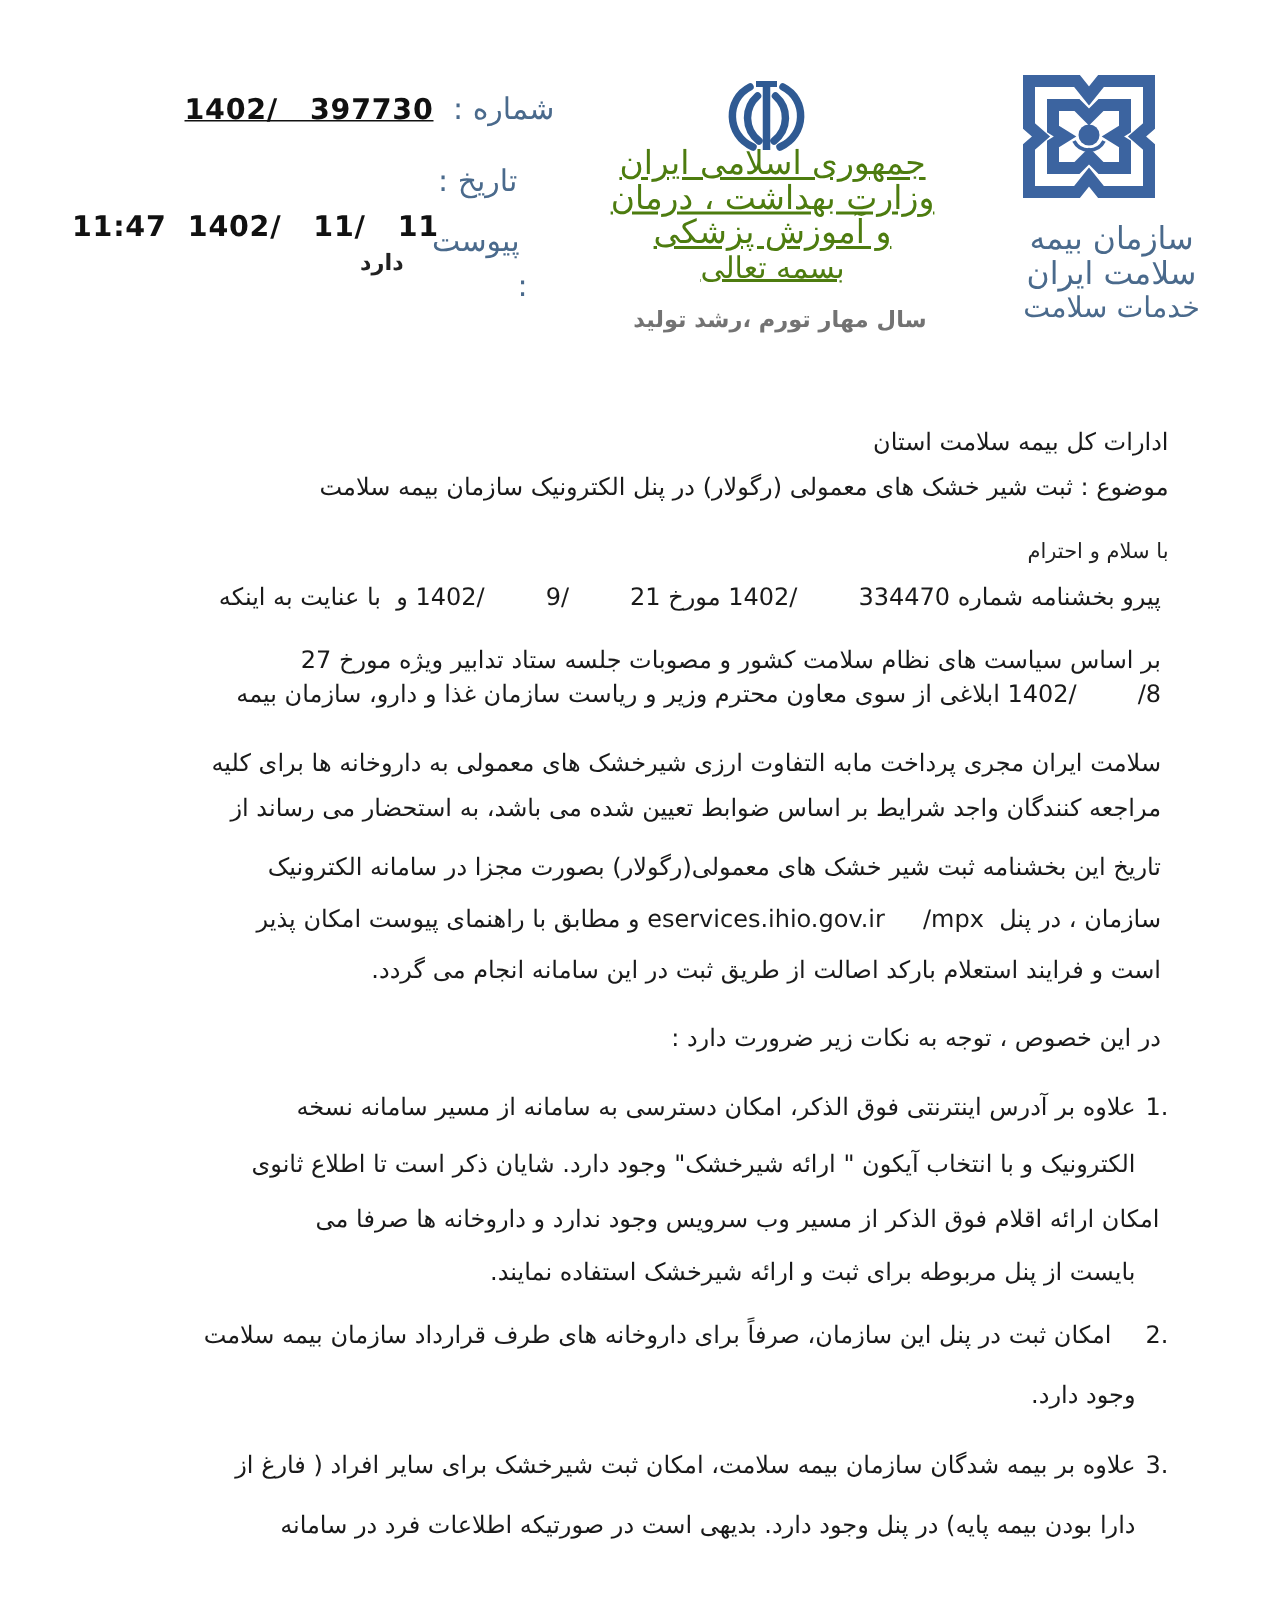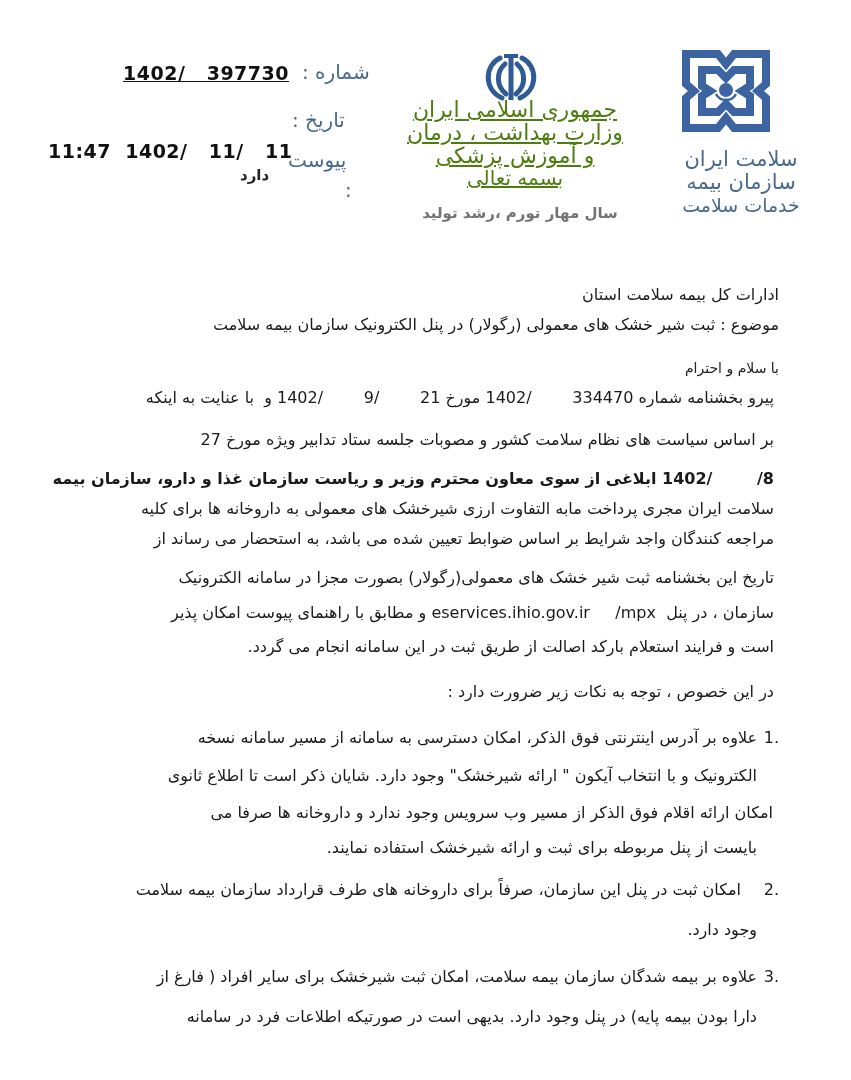--- a/index.html
+++ b/index.html
@@ -61,33 +61,33 @@
   <svg width="92" height="86" viewBox="0 0 92 86">
     <g fill="none" stroke="#3c64a0" stroke-width="8" stroke-linejoin="miter">
       <path d="M6 6 H38 L46 16 L54 6 H86 V36 L78 43 L86 50 V80 H54 L46 70 L38 80 H6 V50 L14 43 L6 36 Z"></path>
       <path d="M22 22 H38 L46 30 L54 22 H70 V38 L62 43 L70 48 V64 H54 L46 56 L38 64 H22 V48 L30 43 L22 38 Z"></path>
     </g>
     <circle cx="46" cy="42" r="7" fill="#3c64a0"></circle>
     <path d="M36 46 C40 54 52 54 56 46" fill="none" stroke="#3c64a0" stroke-width="2.5"></path>
   </svg>
 </div>
 <div class="abs rtl org-name" style="left:656px; top:148px;">
+  <div>سازمان بیمه</div>
   <div>سلامت ایران</div>
-  <div>سازمان بیمه</div>
   <div style="font-size:19px;">خدمات سلامت</div>
 </div>
 
 <div class="abs rtl body-text" style="right:72px; top:285px;">ادارات کل بیمه سلامت استان</div>
 <div class="abs rtl body-text" style="right:72px; top:315px;">موضوع : ثبت شیر خشک های معمولی (رگولار) در پنل الکترونیک سازمان بیمه سلامت</div>
 
 <div class="abs rtl" style="right:72px; top:360px; font-size:14px; color:#222;">با سلام و احترام</div>
 
 <div class="abs rtl body-text num-inline" style="right:77px; top:388px;">پیرو بخشنامه شماره 334470        /1402 مورخ 21        /9        /1402 و  با عنایت به اینکه</div>
 <div class="abs rtl body-text" style="right:77px; top:430px;">بر اساس سیاست های نظام سلامت کشور و مصوبات جلسه ستاد تدابیر ویژه مورخ 27</div>
-<div class="abs rtl body-text num-inline" style="right:77px; top:469px;font-weight:bold;">8/        /1402 ابلاغی از سوی معاون محترم وزیر و ریاست سازمان غذا و دارو، سازمان بیمه</div>
+<div class="abs rtl body-text num-inline" style="right:77px; top:453px;">8/        /1402 ابلاغی از سوی معاون محترم وزیر و ریاست سازمان غذا و دارو، سازمان بیمه</div>
 <div class="abs rtl body-text" style="right:77px; top:499px;">سلامت ایران مجری پرداخت مابه التفاوت ارزی شیرخشک های معمولی به داروخانه ها برای کلیه</div>
 <div class="abs rtl body-text" style="right:77px; top:529px;">مراجعه کنندگان واجد شرایط بر اساس ضوابط تعیین شده می باشد، به استحضار می رساند از</div>
 <div class="abs rtl body-text" style="right:77px; top:568px;">تاریخ این بخشنامه ثبت شیر خشک های معمولی(رگولار) بصورت مجزا در سامانه الکترونیک</div>
 <div class="abs rtl body-text num-inline" style="right:77px; top:603px;">سازمان ، در پنل  eservices.ihio.gov.ir     /mpx و مطابق با راهنمای پیوست امکان پذیر</div>
 <div class="abs rtl body-text" style="right:77px; top:637px;">است و فرایند استعلام بارکد اصالت از طریق ثبت در این سامانه انجام می گردد.</div>
 
 <div class="abs rtl body-text" style="right:77px; top:682px;">در این خصوص ، توجه به نکات زیر ضرورت دارد :</div>
 
 <div class="abs" style="right:72px; top:728px; width:730px;">
   <div class="abs body-text" style="right:0; top:0;">1.</div>

